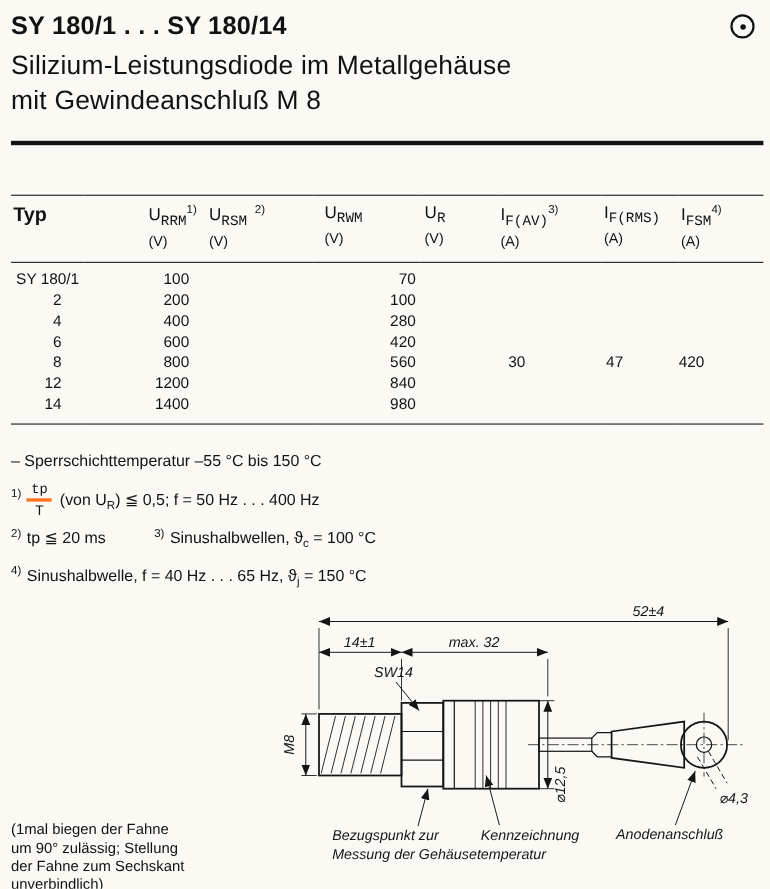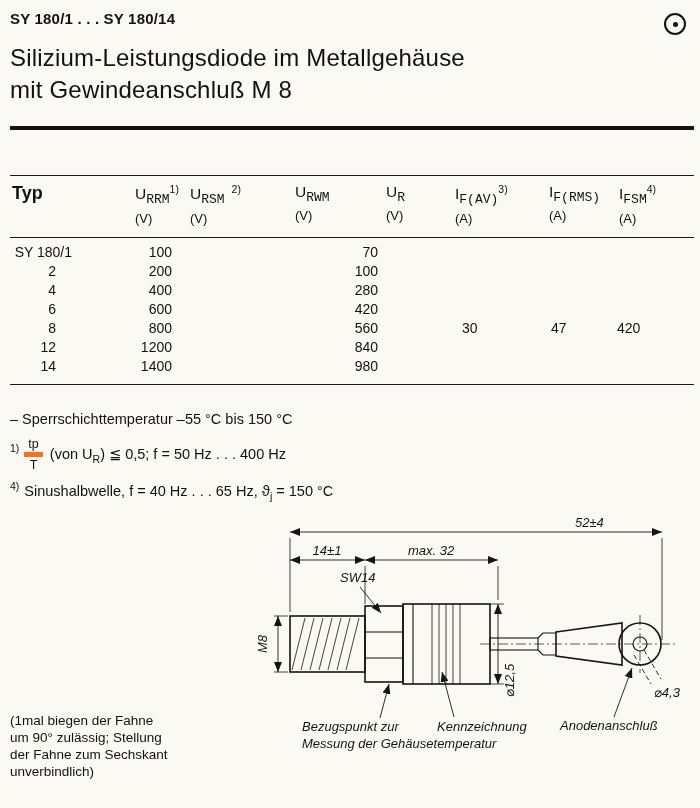--- a/index.html
+++ b/index.html
@@ -2,21 +2,21 @@
 <html><head>
 <meta charset="utf-8">
 <style>
   html,body{margin:0;padding:0;width:700px;height:808px;overflow:hidden;
     background:#faf9f4;color:#121212;
     font-family:"Liberation Sans","DejaVu Sans",sans-serif;}
   .page{position:relative;width:700px;height:808px;padding:6px 6px 0 10px;box-sizing:border-box;}
 
   
   .title-row{display:flex;justify-content:space-between;align-items:flex-start;padding-top:4px;}
-  h1{font-size:15px;font-weight:700;margin:0;letter-spacing:.2px;}
+  h1{font-size:23px;font-weight:700;margin:0;letter-spacing:.2px;}
   .logo{width:18px;height:18px;border:2px solid #121212;border-radius:50%;position:relative;margin:3px 8px 0 0;}
   .logo i{position:absolute;left:50%;top:50%;width:5px;height:5px;margin:-2.5px 0 0 -2.5px;background:#121212;border-radius:50%;}
   h2.sub{font-size:24px;font-weight:400;margin:7px 0 0;line-height:1.32;letter-spacing:.2px;}
   .rule-thick{height:4px;background:#121212;margin-top:21px;}
 
   
   table.spec{border-collapse:collapse;table-layout:fixed;width:684px;margin-top:45px;
     border-top:1.5px solid #1a1a1a;border-bottom:1.5px solid #1a1a1a;}
   thead tr{border-bottom:1.4px solid #1a1a1a;}
   th{font-weight:400;text-align:left;vertical-align:top;padding:7px 0 11px 0;}
@@ -42,21 +42,21 @@
   td.v2{text-align:right;padding-right:4px;}
   td.ifav{padding-left:10px;}
   td.ifrms{padding-left:4px;}
   td.ifsm{padding-left:0;}
 
   
   .notes{margin-top:26px;font-size:14.5px;}
   .notes p{margin:0 0 10px 0;}
   .notes sup.mk{font-size:10.5px;margin-right:5px;}
   .frac{display:inline-block;vertical-align:middle;text-align:center;font-size:12.5px;line-height:1.15;margin-right:3px;}
-  .frac .num{display:block;border-bottom:5px solid #f97316;padding:0 4px 1px;}
+  .frac .num{display:block;border-bottom:3px solid #f97316;padding:0 4px 1px;font-family:Liberation Mono, monospace;}
   .frac .den{display:block;padding-top:1px;}
   .notes sub{font-size:10.5px;}
   .theta{font-size:15px;}
   .gap{display:inline-block;width:44px;}
   p.n1{margin-bottom:8px;}
   p.n23{margin-bottom:12px;}
 
   
   .drawing{position:relative;height:258px;margin-top:4px;}
   .side-note{position:absolute;left:0;top:201px;width:230px;font-size:13.5px;line-height:1.25;white-space:pre-line;}
@@ -207,20 +207,23 @@
       </tr>
     </tbody>
   </table>
 
   <section class="notes">
     <p><span>– Sperrschichttemperatur –55 °C bis 150 °C</span></p>
     <p class="n1">
       <sup class="mk">1)</sup><span class="frac"><span class="num">tp</span><span class="den">T</span></span>
       <span>(von U</span><sub>R</sub><span>) ≦ 0,5;  f = 50 Hz . . . 400 Hz</span>
     </p>
+    <p class="n23">
+      <sup class="mk">2)</sup><span>tp ≦ 20 ms</span><span class="gap"></span><sup class="mk">3)</sup><span>Sinushalbwellen, </span><span class="theta">ϑ</span><sub>c</sub><span> = 100 °C</span>
+    </p>
     <p>
       <sup class="mk">4)</sup><span>Sinushalbwelle, f = 40 Hz . . . 65 Hz,  </span><span class="theta">ϑ</span><sub>j</sub><span> = 150 °C</span>
     </p>
   </section>
 
   <section class="drawing">
     <div class="side-note">(1mal biegen der Fahne
 um 90° zulässig; Stellung
 der Fahne zum Sechskant
 unverbindlich)</div>

